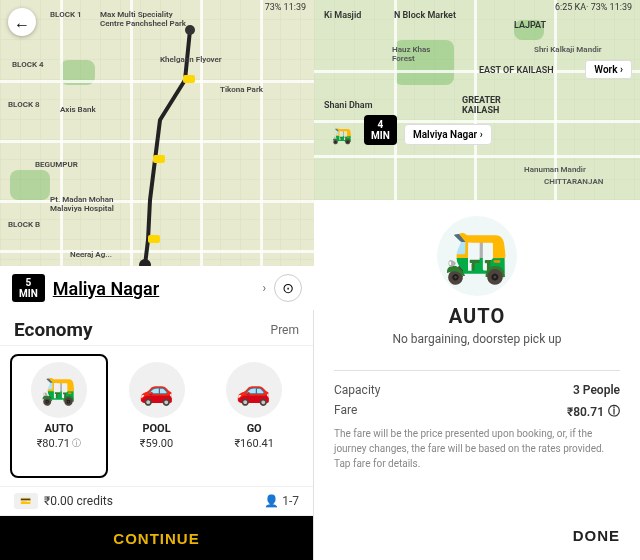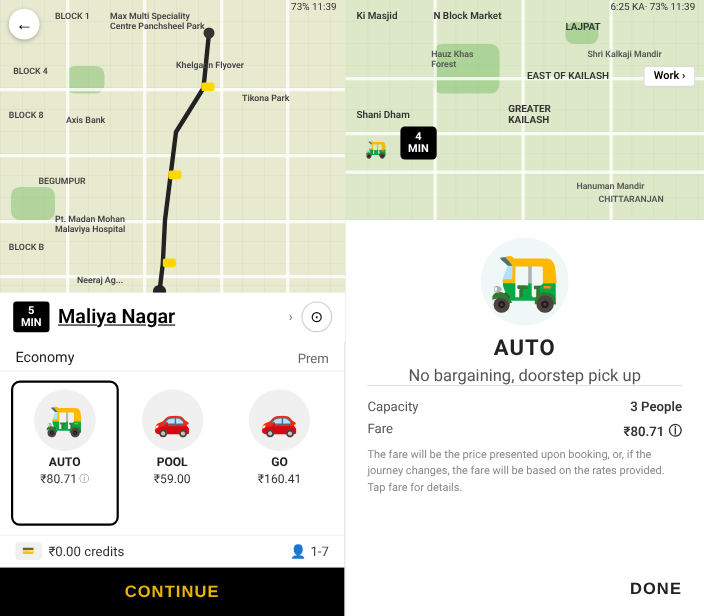--- a/index.html
+++ b/index.html
@@ -145,22 +145,22 @@
     
     .economy-bar {
       display: flex;
       align-items: center;
       justify-content: space-between;
       padding: 8px 14px 4px;
       border-bottom: 1px solid #f0f0f0;
     }
 
     .economy-bar .label {
-      font-size: 13px;
-      font-weight: 400;
+      font-size: 19px;
+      font-weight: 700;
       color: #222;
     }
 
     .economy-bar .prem {
       font-size: 12px;
       color: #666;
     }
 
     
     .ride-options {
@@ -380,23 +380,23 @@
 
     .detail-title {
       font-size: 20px;
       font-weight: 700;
       color: #222;
       margin-bottom: 4px;
       letter-spacing: 1px;
     }
 
     .detail-subtitle {
-      font-size: 15px;
+      font-size: 12px;
       color: #555;
-      margin-bottom: 0;
+      margin-bottom: 24px;
       text-align: center;
     }
 
     .fare-info {
       width: 100%;
       border-top: 1px solid #e0e0e0;
       padding-top: 12px;
     }
 
     .fare-row {
@@ -595,20 +595,23 @@
     </div>
 
     <div class="work-tag">
       <span>Work ›</span>
     </div>
 
     <div class="auto-icon-map">🛺</div>
 
     <div class="eta-badge2">4<br>MIN</div>
 
+    <div class="dest-pill2">
+      <span>Malviya Nagar ›</span>
+    </div>
   </div>
 
   <div class="detail-section">
     <div class="auto-big-icon">
       <span>🛺</span>
     </div>
     <div class="detail-title">AUTO</div>
     <div class="detail-subtitle">No bargaining, doorstep pick up</div>
 
     <div class="fare-info">

